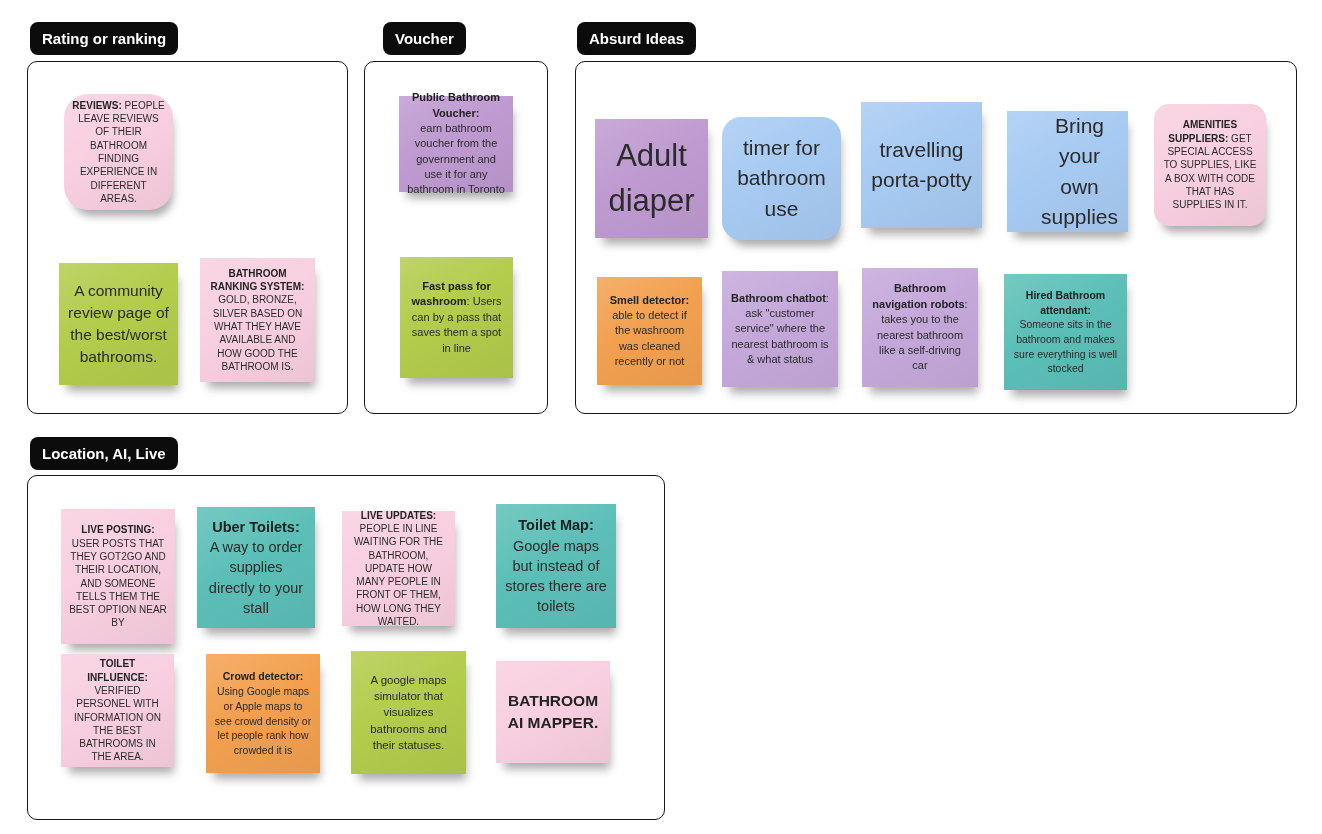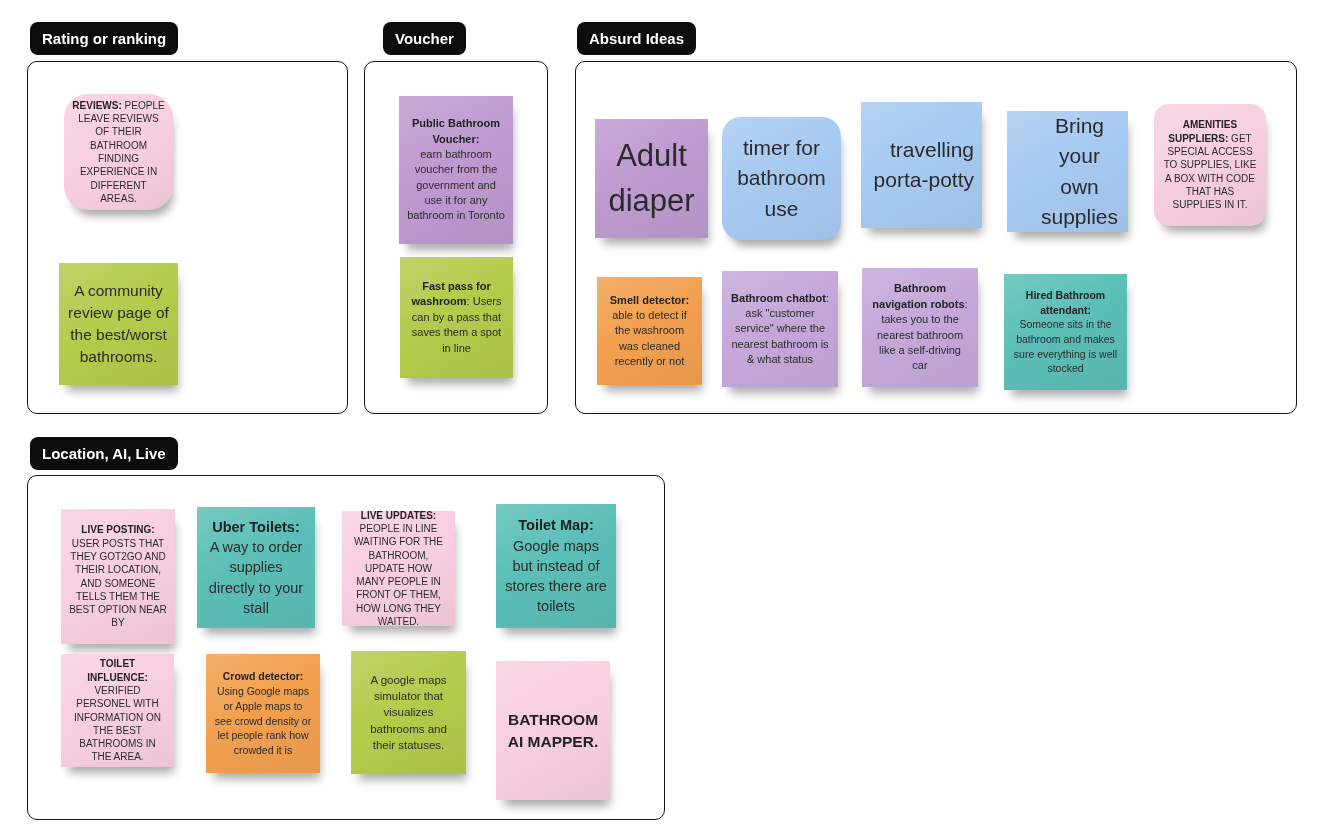--- a/index.html
+++ b/index.html
@@ -47,35 +47,38 @@
   <div class="section-label" style="left:347px;top:22px;margin-left:36px;">Voucher</div>
   <div class="section-label" style="left:577px;top:22px;">Absurd Ideas</div>
   <div class="section-label" style="left:30px;top:437px;">Location, AI, Live</div>
 
   <div class="note fs-xs" style="left: 64px; top: 94px; width: 109px; height: 116px; background-color: rgb(248, 207, 224); border-radius: 24px;">
     <div><span class="title">REVIEWS:</span><span> PEOPLE LEAVE REVIEWS OF THEIR BATHROOM FINDING EXPERIENCE IN DIFFERENT AREAS.</span></div>
   </div>
   <div class="note fs-md2" style="left: 59px; top: 263px; width: 119px; height: 122px; background-color: rgb(178, 204, 75);">
     <div><span>A community review page of the best/worst bathrooms.</span></div>
   </div>
+  <div class="note fs-xs" style="left: 200px; top: 258px; width: 115px; height: 124px; background-color: rgb(248, 207, 224);">
+    <div><span class="title">BATHROOM RANKING SYSTEM:</span><span> GOLD, BRONZE, SILVER BASED ON WHAT THEY HAVE AVAILABLE AND HOW GOOD THE BATHROOM IS.</span></div>
+  </div>
 
-  <div class="note fs-sm" style="left: 399px; top: 96px; width: 114px; height: 148px; background-color: rgb(190, 154, 208); text-align: center;">
+  <div class="note fs-sm" style="left: 399px; top: 96px; width: 114px; height: 96px; background-color: rgb(190, 154, 208); text-align: center;">
     <div><span class="title blk">Public Bathroom Voucher:</span><span>earn bathroom voucher from the government and use it for any bathroom in Toronto</span></div>
   </div>
   <div class="note fs-sm" style="left: 400px; top: 257px; width: 113px; height: 121px; background-color: rgb(178, 204, 75);">
     <div><span class="title">Fast pass for washroom</span><span>: Users can by a pass that saves them a spot in line</span></div>
   </div>
 
   <div class="note fs-xl" style="left: 595px; top: 119px; width: 113px; height: 119px; background-color: rgb(190, 154, 208);">
     <div><span>Adult diaper</span></div>
   </div>
   <div class="note fs-lg" style="left: 722px; top: 117px; width: 119px; height: 123px; background-color: rgb(167, 202, 242); border-radius: 19px;">
     <div><span>timer for bathroom use</span></div>
   </div>
-  <div class="note fs-lg" style="left: 861px; top: 102px; width: 121px; height: 126px; background-color: rgb(167, 202, 242); text-align: right;">
+  <div class="note fs-lg" style="left: 861px; top: 102px; width: 121px; height: 126px; background-color: rgb(167, 202, 242);">
     <div><span>travelling porta-potty</span></div>
   </div>
   <div class="note fs-lg" style="left: 1007px; top: 111px; width: 121px; height: 121px; background-color: rgb(167, 202, 242); padding-left: 32px;">
     <div><span>Bring your own supplies</span></div>
   </div>
   <div class="note fs-xs" style="left: 1154px; top: 104px; width: 112px; height: 122px; background-color: rgb(248, 207, 224); border-radius: 15px;">
     <div><span class="title">AMENITIES SUPPLIERS:</span><span> GET SPECIAL ACCESS TO SUPPLIES, LIKE A BOX WITH CODE THAT HAS SUPPLIES IN IT.</span></div>
   </div>
   <div class="note fs-sm" style="left: 597px; top: 277px; width: 105px; height: 108px; background-color: rgb(242, 160, 79);">
     <div><span class="title blk">Smell detector:</span><span>able to detect if the washroom was cleaned recently or not</span></div>
@@ -104,17 +107,17 @@
   </div>
   <div class="note fs-xs" style="left: 61px; top: 654px; width: 113px; height: 113px; background-color: rgb(248, 207, 224);">
     <div><span class="title blk">TOILET INFLUENCE:</span><span>VERIFIED PERSONEL WITH INFORMATION ON THE BEST BATHROOMS IN THE AREA.</span></div>
   </div>
   <div class="note fs-sm" style="left: 206px; top: 654px; width: 114px; height: 119px; font-size: 10.5px; background-color: rgb(242, 160, 79);">
     <div><span class="title blk">Crowd detector:</span><span>Using Google maps or Apple maps to see crowd density or let people rank how crowded it is</span></div>
   </div>
   <div class="note fs-sm" style="left: 351px; top: 651px; width: 115px; height: 123px; font-size: 11.5px; background-color: rgb(178, 204, 75);">
     <div><span>A google maps simulator that visualizes bathrooms and their statuses.</span></div>
   </div>
-  <div class="note fs-md2" style="left: 496px; top: 661px; width: 114px; height: 139px; background-color: rgb(248, 207, 224);">
+  <div class="note fs-md2" style="left: 496px; top: 661px; width: 114px; height: 102px; background-color: rgb(248, 207, 224);">
     <div><span class="title">BATHROOM AI MAPPER.</span></div>
   </div>
 
 </div>
 
 </body></html>

